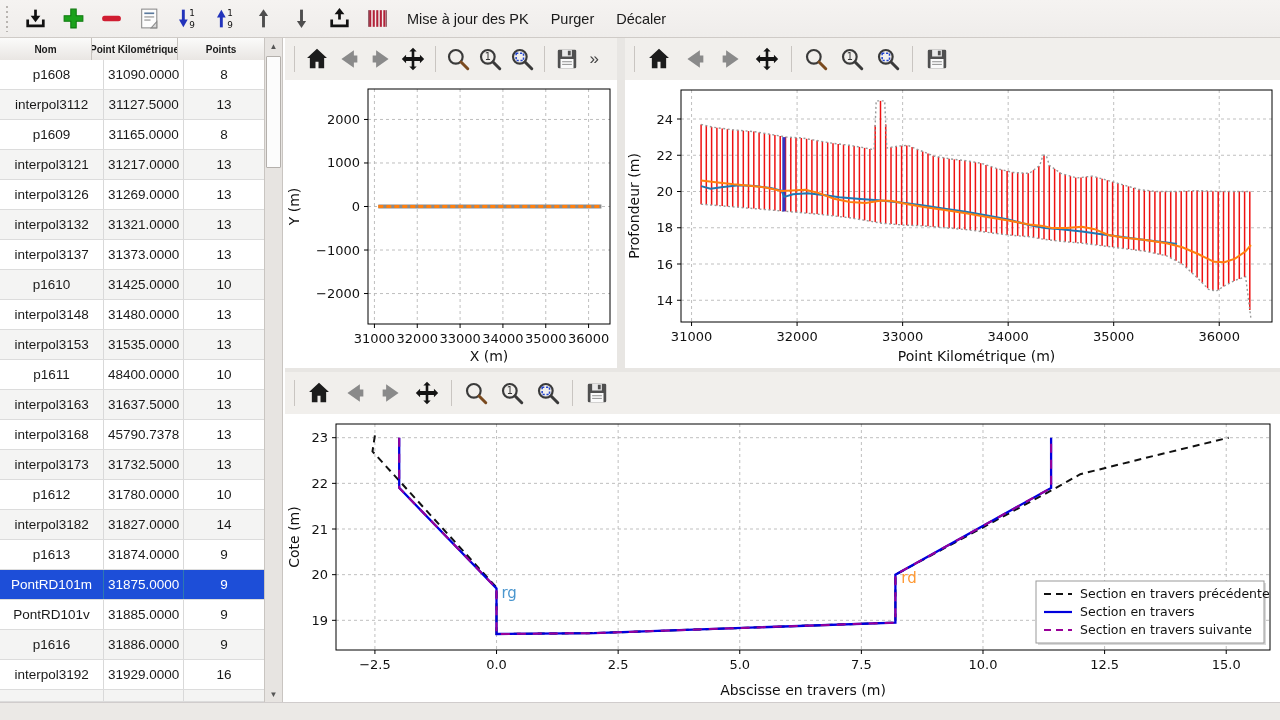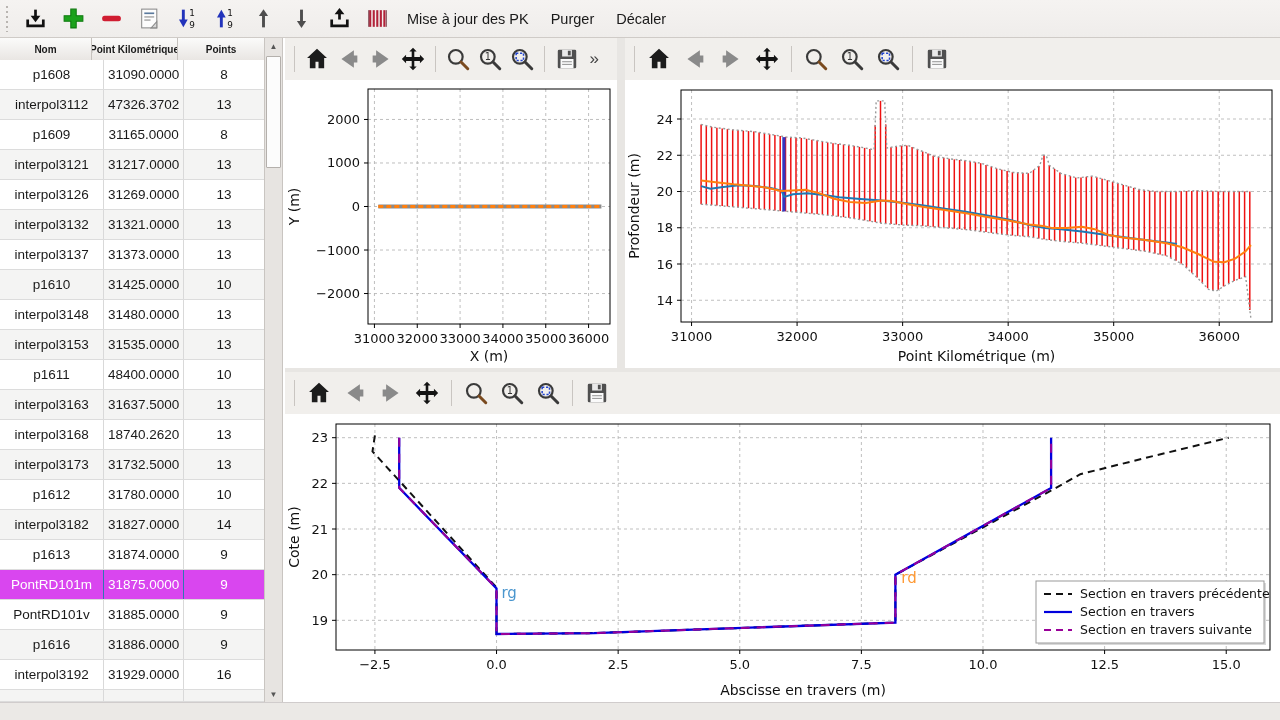--- a/index.html
+++ b/index.html
@@ -24,21 +24,21 @@
     border-bottom:1px solid #aeaba8;}
   .th{display:flex;align-items:center;justify-content:center;font-weight:bold;font-size:10px;
     border-right:1px solid #c6c2be;overflow:hidden;white-space:nowrap;box-sizing:border-box;}
   .th:nth-child(1){width:92px;}.th:nth-child(2){width:86px;}.th:nth-child(3){width:87px;}
   .tbody{position:absolute;left:0;top:22px;width:265px;height:642px;overflow:hidden;}
   .tr{display:flex;height:29px;border-bottom:1px solid #dcdcdc;background:#fff;}
   .tr.alt{background:#f4f4f3;}
   .td{display:flex;align-items:center;justify-content:center;border-right:1px solid #d9d9d9;
     overflow:hidden;white-space:nowrap;box-sizing:border-box;}
   .td:nth-child(1){width:112px;}.td:nth-child(2){width:86px;}.td:nth-child(3){width:87px;}
-  .tr.selected{background:#d946ef;color:#fff;}
+  .tr.selected{background:#1d4ed8;color:#fff;}
   .tr.selected .td{border-right-color:#2f78b0;}
   
   .vscroll{position:absolute;right:0;top:0;width:18px;height:664px;background:#e7e4e1;
     border-left:1px solid #c9c5c1;box-sizing:border-box;}
   .vs-btn{position:absolute;left:0;width:17px;height:16px;display:flex;align-items:center;
     justify-content:center;font-size:8px;color:#555;background:#e7e4e1;}
   .vs-up{top:0;}.vs-down{bottom:0;}
   .vs-thumb{position:absolute;left:1px;top:18px;width:15px;height:112px;background:#fcfcfc;
     border:1px solid #b4b0ac;border-radius:1px;box-sizing:border-box;}
   
@@ -155,21 +155,21 @@
         <div class="th">Points</div>
       </div>
     <div class="tbody">
         <div class="tr">
           <div class="td">p1608</div>
           <div class="td">31090.0000</div>
           <div class="td">8</div>
         </div>
         <div class="tr alt">
           <div class="td">interpol3112</div>
-          <div class="td">47326.3702</div>
+          <div class="td">31127.5000</div>
           <div class="td">13</div>
         </div>
         <div class="tr">
           <div class="td">p1609</div>
           <div class="td">31165.0000</div>
           <div class="td">8</div>
         </div>
         <div class="tr alt">
           <div class="td">interpol3121</div>
           <div class="td">31217.0000</div>
@@ -210,21 +210,21 @@
           <div class="td">48400.0000</div>
           <div class="td">10</div>
         </div>
         <div class="tr alt">
           <div class="td">interpol3163</div>
           <div class="td">31637.5000</div>
           <div class="td">13</div>
         </div>
         <div class="tr">
           <div class="td">interpol3168</div>
-          <div class="td">18740.2620</div>
+          <div class="td">45790.7378</div>
           <div class="td">13</div>
         </div>
         <div class="tr alt">
           <div class="td">interpol3173</div>
           <div class="td">31732.5000</div>
           <div class="td">13</div>
         </div>
         <div class="tr">
           <div class="td">p1612</div>
           <div class="td">31780.0000</div>

